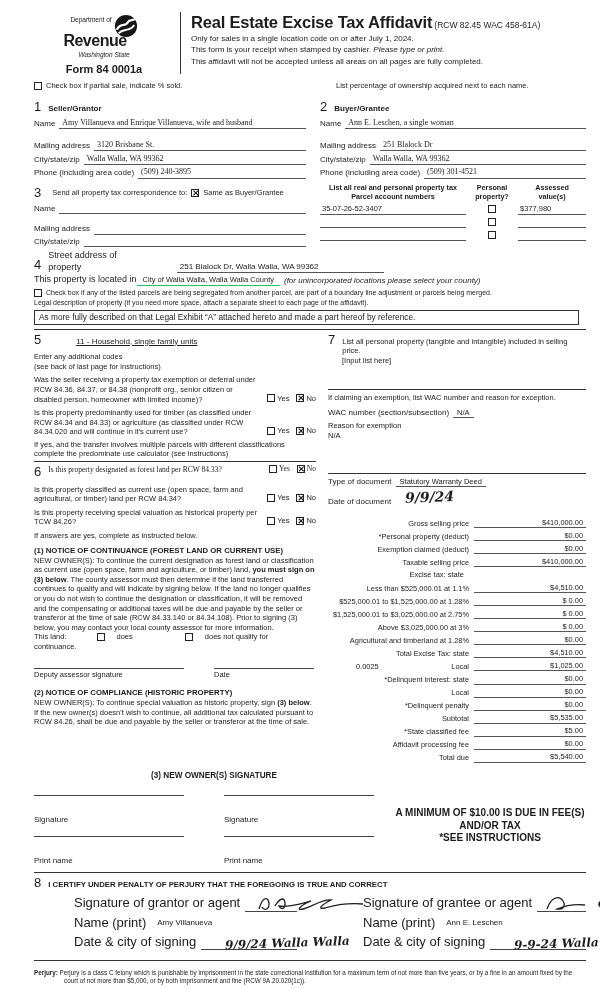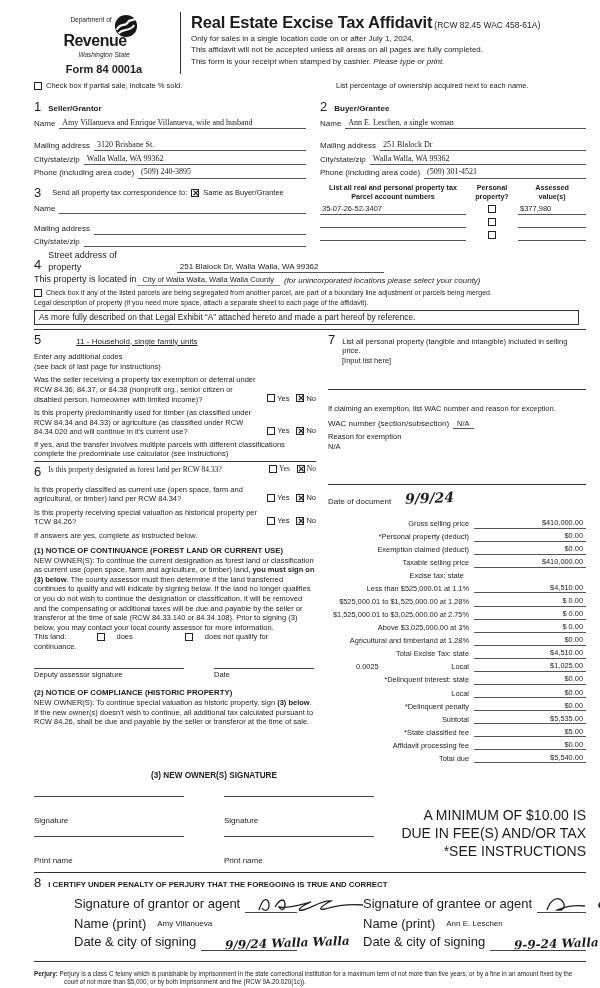--- a/index.html
+++ b/index.html
@@ -69,33 +69,33 @@
   .yn { display:flex; align-items:center; gap:2px; white-space:nowrap; padding-bottom:1px; }
   .yn .cb { margin-left:5px; }
   .note-u { margin-top:3px; border-bottom:1px solid #333; padding-bottom:2px; }
   .s6head { display:flex; margin-top:2px; }
   .notice-t { font-weight:bold; font-size:7.8px; margin-top:5px; }
   .landrow { display:flex; align-items:center; gap:12px; margin-top:0; }
   .dep-row { display:flex; gap:30px; margin-top:16px; }
   .dep-sig { width:150px; border-top:1px solid #444; padding-top:1px; }
   .dep-date { width:100px; border-top:1px solid #444; padding-top:1px; }
   
-  .exemp-hr { border-top:1px solid #333; margin-top:6px; padding-top:14px; }
+  .exemp-hr { border-top:1px solid #333; margin-top:6px; padding-top:3px; }
   .doc-hr { border-top:1px solid #333; margin-top:6px; padding-top:3px; }
   .docrow { display:flex; align-items:flex-end; }
   .docval { border-bottom:1px solid #555; padding:0 4px; }
   .hand { font-family:"DejaVu Serif", serif; font-style:italic; font-weight:bold; }
   .docdate { font-size:14px; transform:rotate(-2deg); display:inline-block; padding-left:10px; }
   
   .taxrow { display:flex; align-items:flex-end; margin-top:2.6px; font-size:7.4px; }
   .taxpre { margin-left:28px; }
   .taxlab { flex:1; text-align:right; padding-right:5px; }
   .taxval { width:112px; border-bottom:1px solid #555; text-align:right; padding:0 3px; min-height:9px; }
   .excise-h { text-align:right; padding-right:122px; margin-top:3px; }
-  .min-note { text-align:right; font-weight:normal; font-size:14px; margin-top:10px; }
+  .min-note { text-align:center; font-weight:bold; font-size:10px; margin-top:10px; }
   
   .bottom-flex { display:flex; margin-top:4px; }
   .sig3 { width:360px; }
   .sig3-t { text-align:center; font-weight:bold; font-size:8.2px; margin:4px 0 14px 0; }
   .sig3-row { display:flex; gap:40px; }
   .sigline3 { width:150px; border-top:1px solid #444; padding-top:19px; font-size:8px; }
   .minwrap { flex:1; padding-top:30px; }
   .hr2 { border-top:1px solid #333; margin-top:6px; }
   .cert-head { display:flex; align-items:baseline; margin-top:2px; }
   .cert-grid { display:grid; grid-template-columns:1fr 1fr; column-gap:26px; margin-top:2px; }
@@ -131,22 +131,22 @@
       <div class="wastate">Washington State</div>
       <div class="formno">Form 84 0001a</div>
     </div>
     <div class="hdr-div"></div>
     <div class="titleblock">
       <div class="title-line">
         <span class="title">Real Estate Excise Tax Affidavit</span>
         <span class="rcw">(RCW 82.45 WAC 458-61A)</span>
       </div>
       <div class="sub">Only for sales in a single location code on or after July 1, 2024.</div>
+      <div class="sub"><span>This form is your receipt when stamped by cashier.</span> <em>Please type or print.</em></div>
       <div class="sub">This affidavit will not be accepted unless all areas on all pages are fully completed.</div>
-      <div class="sub"><span>This form is your receipt when stamped by cashier.</span> <em>Please type or print.</em></div>
     </div>
   </div>
 
   <div class="partial-row">
     <span class="cb"></span>
     <span>Check box if partial sale, indicate % sold.</span>
     <span class="ownote">List percentage of ownership acquired next to each name.</span>
   </div>
 
   <div class="two-col">
@@ -364,20 +364,24 @@
       <div class="exemp-hr">If claiming an exemption, list WAC number and reason for exception.</div>
       <div class="frow" style="margin-top:5px;">
           <span class="flab">WAC number (section/subsection)</span>
           <span style="border-bottom:1px solid #555; padding:0 4px;">N/A</span>
         </div>
       <div style="margin-top:3px;">Reason for exemption</div>
       <div>N/A</div>
       <div style="height:26px;"></div>
 
       <div class="doc-hr">
+        <div class="docrow">
+            <span class="flab">Type of document</span>
+            <span class="docval">Statutory Warranty Deed</span>
+          </div>
         <div class="docrow" style="margin-top:2px;">
             <span class="flab">Date of document</span>
             <span class="hand docdate">9/9/24</span>
           </div>
       </div>
 
       <div style="height:8px;"></div>
       <div class="taxrow">
           <span class="taxlab">Gross selling price</span>
           <span class="taxval">$410,000.00</span>

